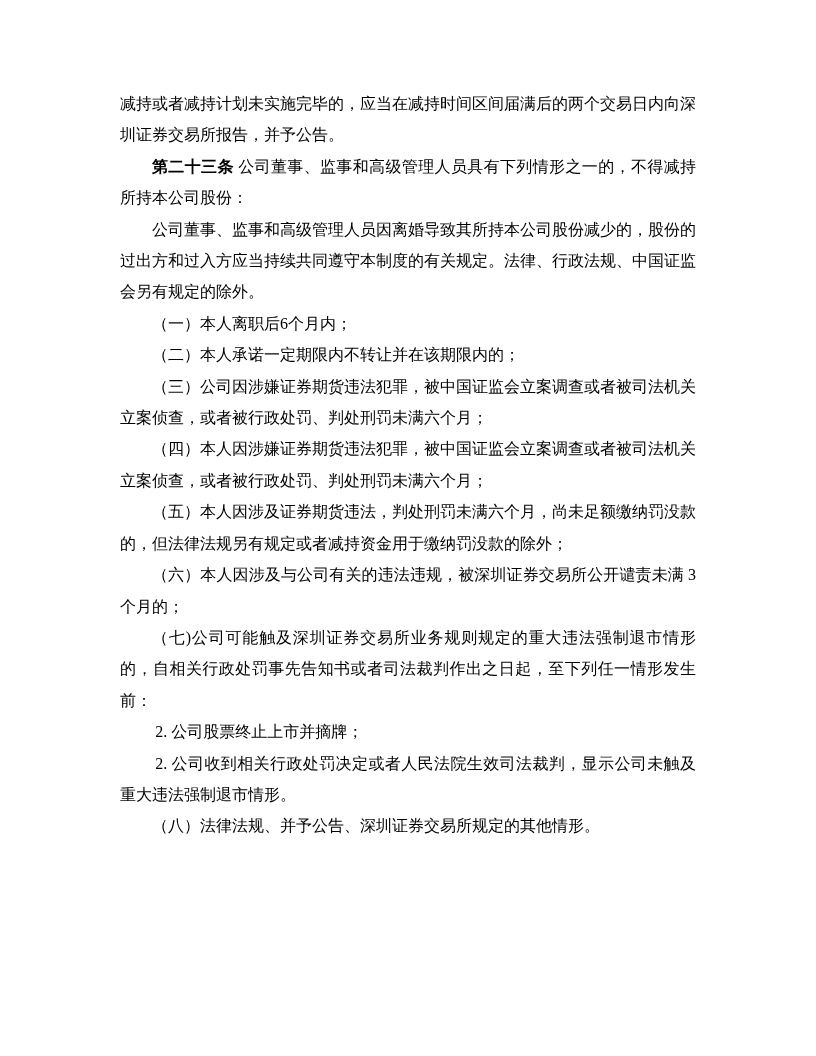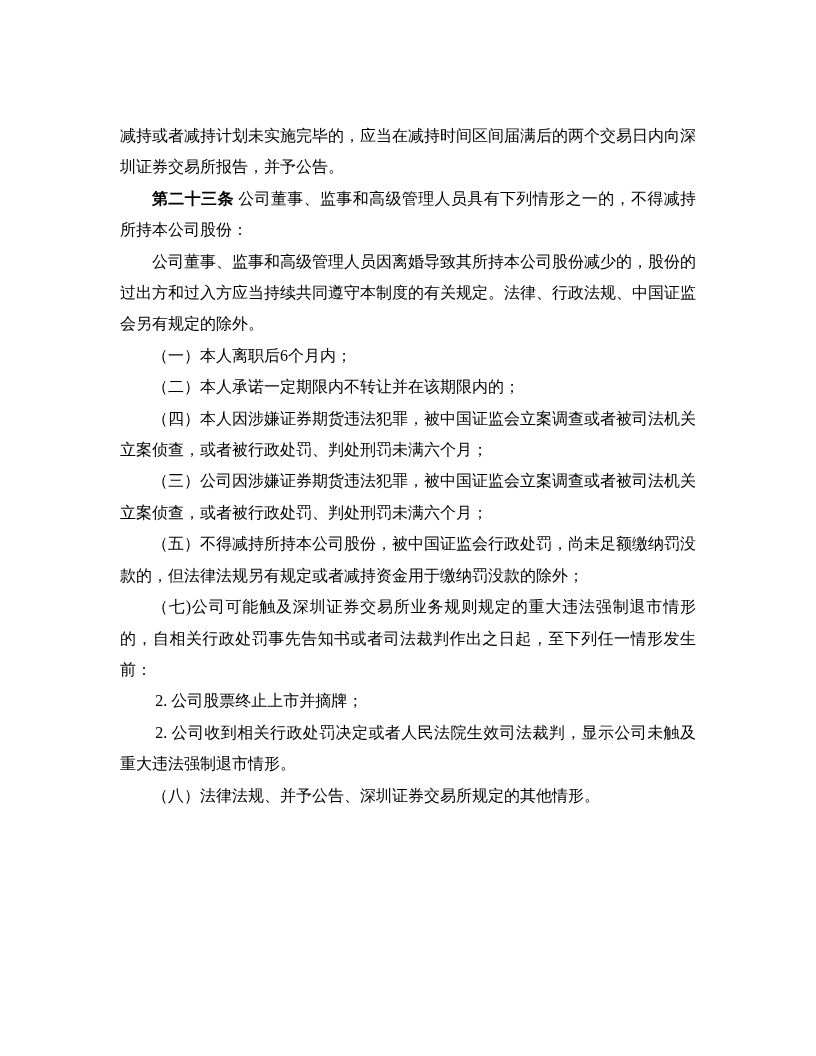--- a/index.html
+++ b/index.html
@@ -9,21 +9,21 @@
   body {
     background: #ffffff;
     width: 816px;
     height: 1056px;
     overflow: hidden;
   }
   .page {
     box-sizing: border-box;
     width: 816px;
     height: 1056px;
-    padding: 120px 120px 0 120px;
+    padding: 88px 120px 0 120px;
     background: #ffffff;
     color: #000000;
     font-family: "Liberation Serif", "DejaVu Serif", serif;
     font-size: 16px;
     line-height: 31.4px;
   }
   .page p {
     margin: 0;
     padding: 0;
     text-align: justify;
@@ -47,26 +47,27 @@
 
 
   <p class="indent"><span class="art-num">第二十三条</span><span> 公司董事、监事和高级管理人员具有下列情形之一的，不得减持所持本公司股份：</span></p>
 
   <p class="indent"><span>公司董事、监事和高级管理人员因离婚导致其所持本公司股份减少的，股份的过出方和过入方应当持续共同遵守本制度的有关规定。法律、行政法规、中国证监会另有规定的除外。</span></p>
 
   <p class="indent"><span>（一）本人离职后6个月内；</span></p>
 
   <p class="indent"><span>（二）本人承诺一定期限内不转让并在该期限内的；</span></p>
 
+  <p class="indent"><span>（三）公司因涉嫌证券期货违法犯罪，被中国证监会立案调查或者被司法机关立案侦查，或者被行政处罚、判处刑罚未满六个月；</span></p>
+
   <p class="indent"><span>（四）本人因涉嫌证券期货违法犯罪，被中国证监会立案调查或者被司法机关立案侦查，或者被行政处罚、判处刑罚未满六个月；</span></p>
 
-  <p class="indent"><span>（三）公司因涉嫌证券期货违法犯罪，被中国证监会立案调查或者被司法机关立案侦查，或者被行政处罚、判处刑罚未满六个月；</span></p>
+  <p class="indent"><span>（五）本人因涉及证券期货违法，判处刑罚未满六个月，尚未足额缴纳罚没款的，但法律法规另有规定或者减持资金用于缴纳罚没款的除外；</span></p>
 
-  <p class="indent"><span>（五）不得减持所持本公司股份，被中国证监会行政处罚，尚未足额缴纳罚没款的，但法律法规另有规定或者减持资金用于缴纳罚没款的除外；</span></p>
-
+  <p class="indent"><span>（六）本人因涉及与公司有关的违法违规，被深圳证券交易所公开谴责未满 3个月的；</span></p>
 
   <p class="indent"><span>（七)公司可能触及深圳证券交易所业务规则规定的重大违法强制退市情形的，自相关行政处罚事先告知书或者司法裁判作出之日起，至下列任一情形发生前：</span></p>
 
   <p class="subitem"><span>2. 公司股票终止上市并摘牌；</span></p>
 
   <p class="subitem"><span>2. 公司收到相关行政处罚决定或者人民法院生效司法裁判，显示公司未触及重大违法强制退市情形。</span></p>
 
   <p class="indent"><span>（八）法律法规、并予公告、深圳证券交易所规定的其他情形。</span></p>
 
 </div>

